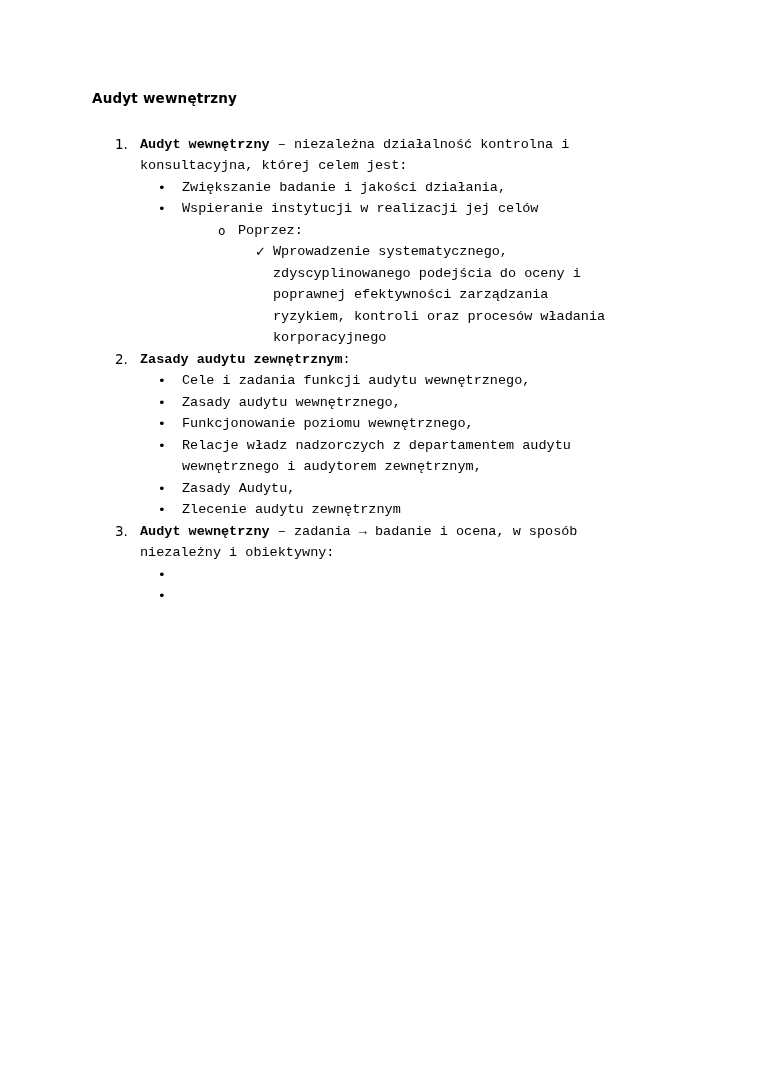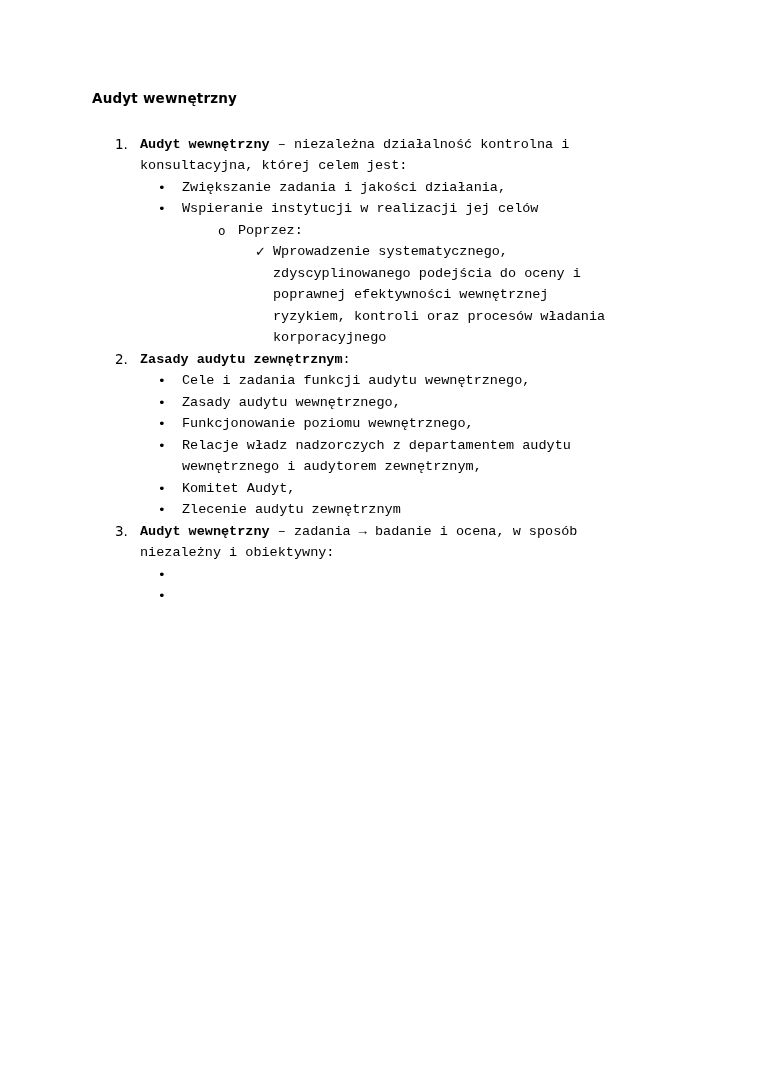--- a/index.html
+++ b/index.html
@@ -52,36 +52,36 @@
 
   <h1 class="doc-title">Audyt wewnętrzny</h1>
 
   <div class="line num-line">
     <span class="marker">1.</span>
     <span class="text"><b>Audyt wewnętrzny</b><span> – niezależna działalność kontrolna i konsultacyjna, której celem jest:</span></span>
   </div>
 
   <div class="line b1-line">
     <span class="marker">•</span>
-    <span class="text">Zwiększanie zadania i jakości działania,</span>
+    <span class="text">Zwiększanie badanie i jakości działania,</span>
   </div>
 
   <div class="line b1-line">
     <span class="marker">•</span>
     <span class="text">Wspieranie instytucji w realizacji jej celów</span>
   </div>
 
   <div class="line b2-line">
     <span class="marker">o</span>
     <span class="text">Poprzez:</span>
   </div>
 
   <div class="line b3-line">
     <span class="marker">✓</span>
-    <span class="text">Wprowadzenie systematycznego, zdyscyplinowanego podejścia do oceny i poprawnej efektywności wewnętrznej ryzykiem, kontroli oraz procesów władania korporacyjnego</span>
+    <span class="text">Wprowadzenie systematycznego, zdyscyplinowanego podejścia do oceny i poprawnej efektywności zarządzania ryzykiem, kontroli oraz procesów władania korporacyjnego</span>
   </div>
 
   <div class="line num-line">
     <span class="marker">2.</span>
     <span class="text"><b>Zasady audytu zewnętrznym</b><span>:</span></span>
   </div>
 
   <div class="line b1-line">
     <span class="marker">•</span>
     <span class="text">Cele i zadania funkcji audytu wewnętrznego,</span>
@@ -97,21 +97,21 @@
     <span class="text">Funkcjonowanie poziomu wewnętrznego,</span>
   </div>
 
   <div class="line b1-line">
     <span class="marker">•</span>
     <span class="text">Relacje władz nadzorczych z departamentem audytu wewnętrznego i audytorem zewnętrznym,</span>
   </div>
 
   <div class="line b1-line">
     <span class="marker">•</span>
-    <span class="text">Komitet Audyt,</span>
+    <span class="text">Zasady Audytu,</span>
   </div>
 
   <div class="line b1-line">
     <span class="marker">•</span>
     <span class="text">Zlecenie audytu zewnętrznym</span>
   </div>
 
   <div class="line num-line">
     <span class="marker">3.</span>
     <span class="text"><b>Audyt wewnętrzny</b><span> – zadania → badanie i ocena, w sposób niezależny i obiektywny:</span></span>

